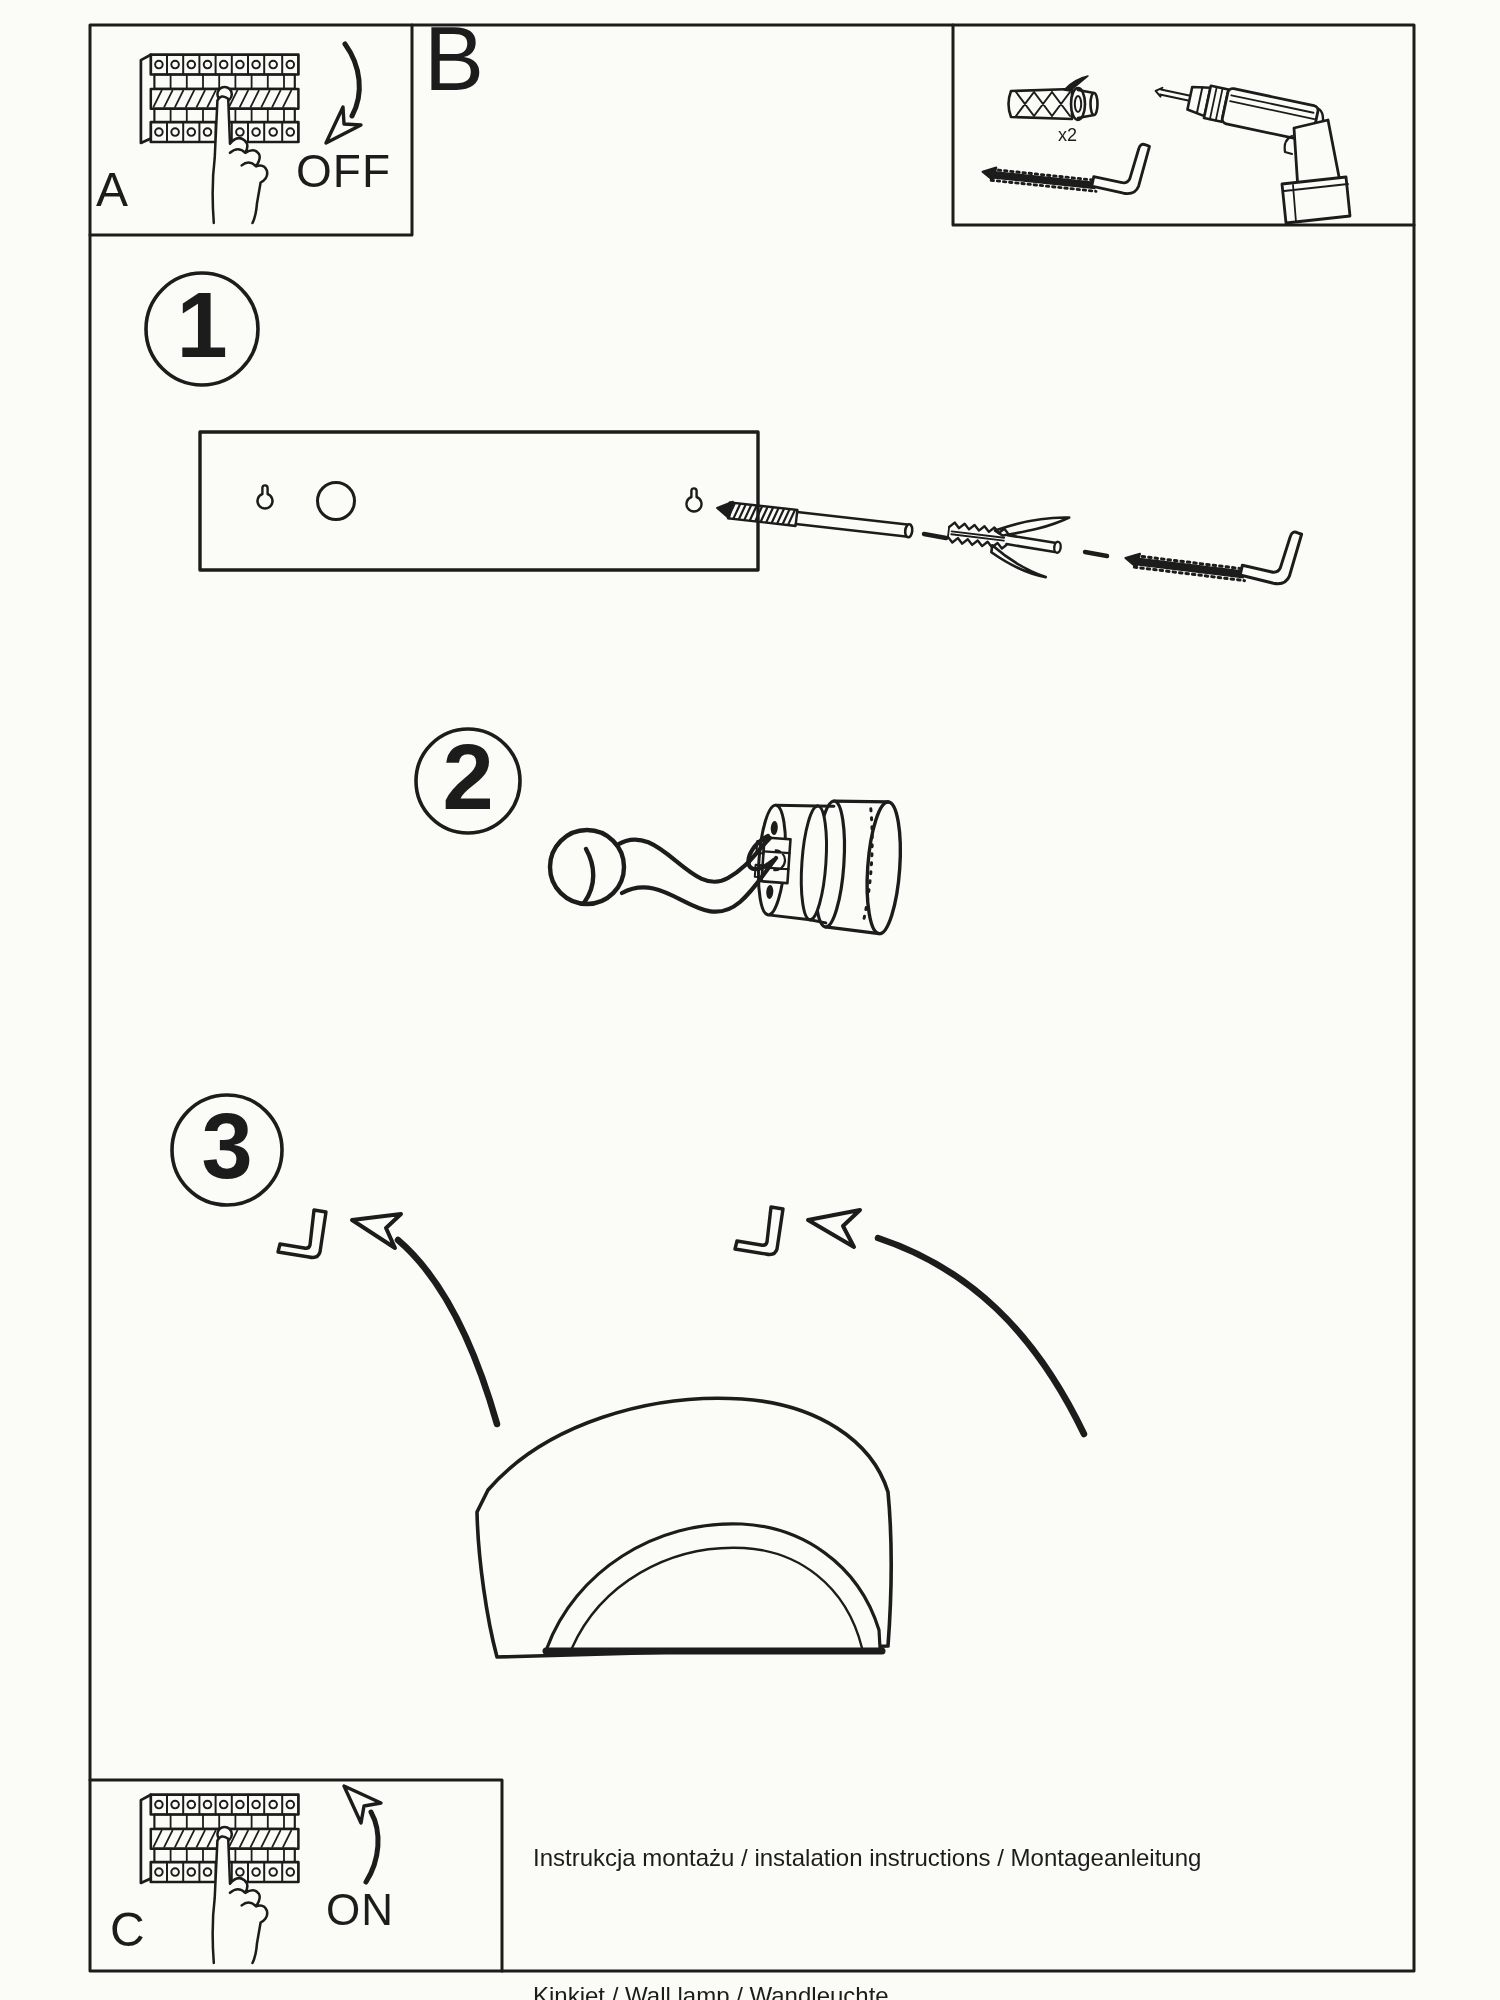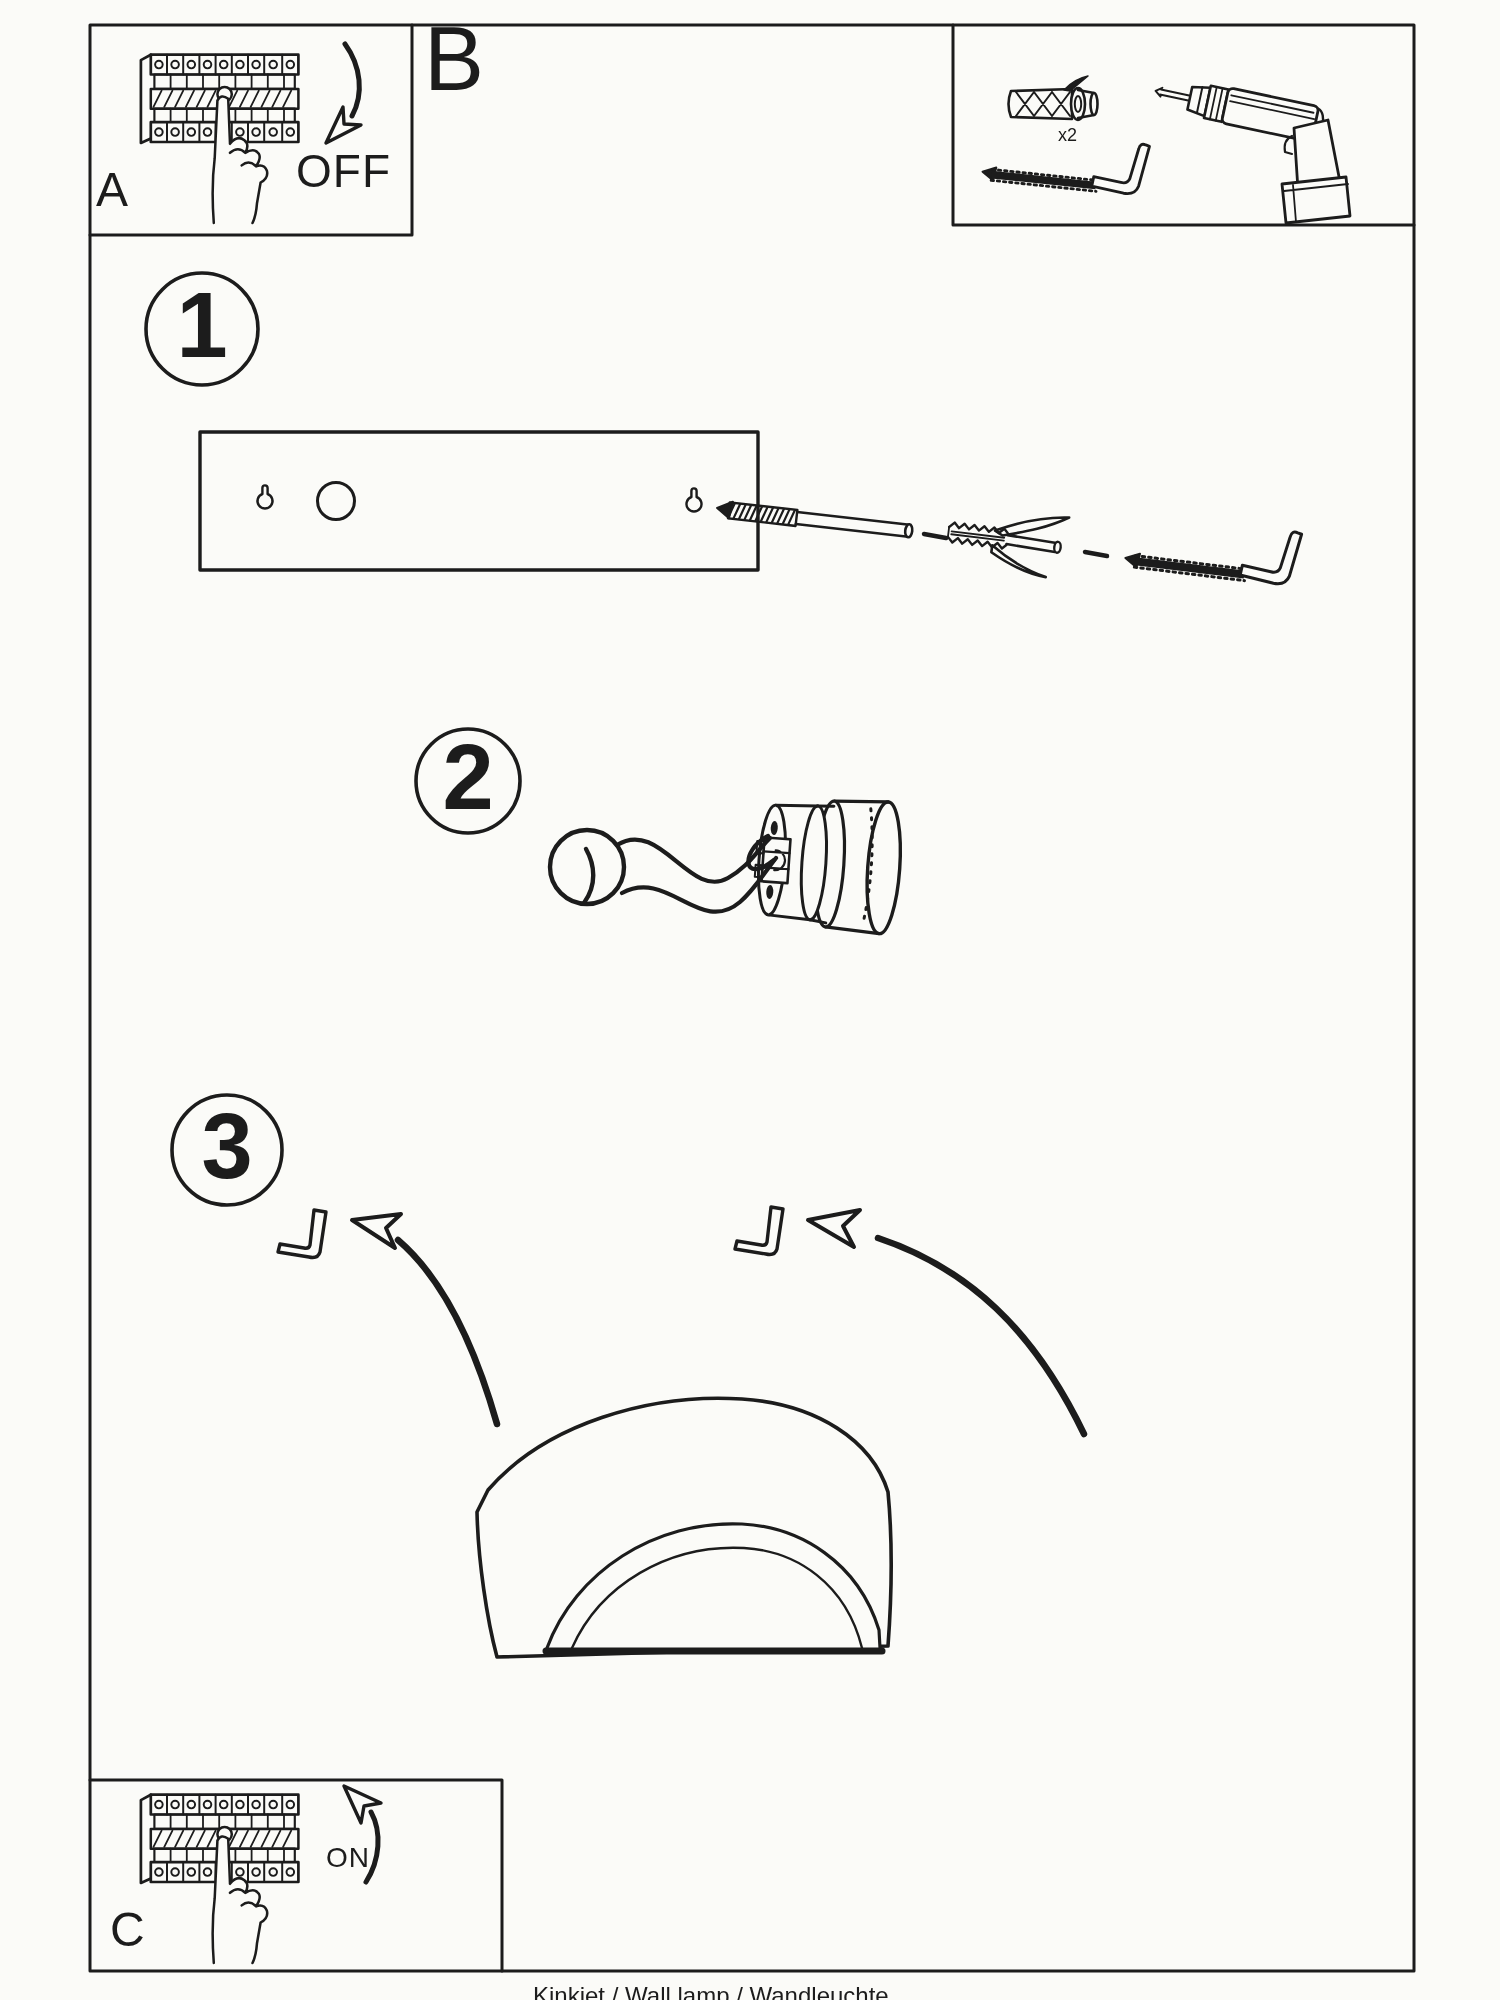--- a/index.html
+++ b/index.html
@@ -203,17 +203,18 @@
 <div class="txt letter" style="left:96px;top:166px;">A</div>
 <div class="txt caption" style="left:296px;top:148px;">OFF</div>
 <div class="txt big-b" style="left:424px;top:14px;">B</div>
 <div class="txt qty" style="left:1058px;top:126px;">x2</div>
 
 <div class="txt stepnum" style="left:202px;top:329px;">1</div>
 <div class="txt stepnum" style="left:468px;top:781px;">2</div>
 <div class="txt stepnum" style="left:227px;top:1150px;">3</div>
 
 <div class="txt letter" style="left:110px;top:1906px;">C</div>
-<div class="txt caption" style="left:326px;top:1844px;font-size:28px;">ON</div>
-
+<div class="txt caption" style="left:326px;top:1888px;font-size:44px;">ON</div>
+
+<div class="txt footer-line" style="left:533px;top:1846px;">Instrukcja montażu / instalation instructions / Montageanleitung</div>
 <div class="txt footer-line" style="left:533px;top:1984px;">Kinkiet / Wall lamp / Wandleuchte</div>
 
 </div>
 
 </body></html>

